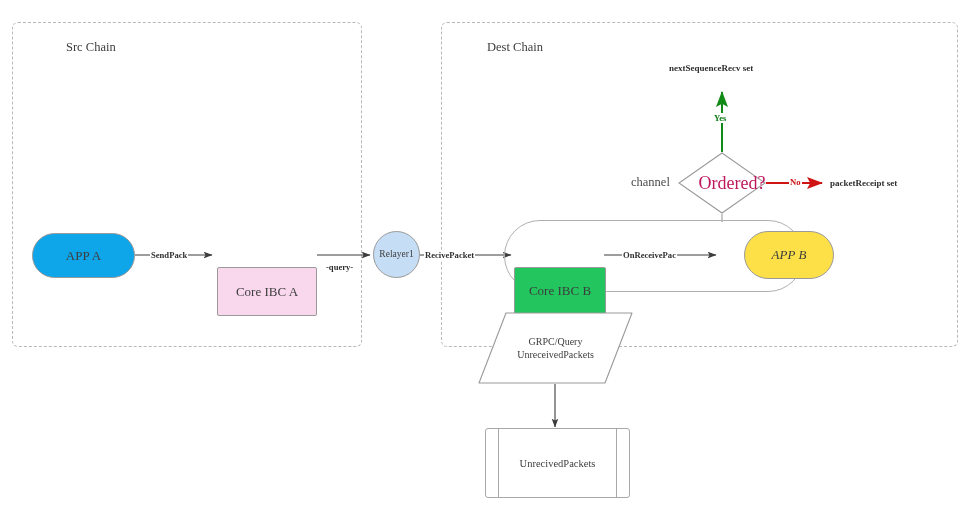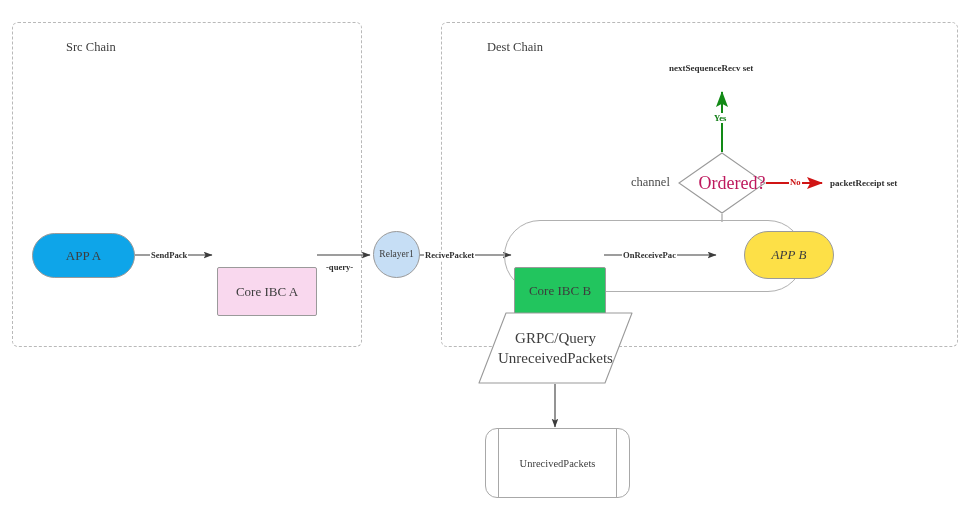--- a/index.html
+++ b/index.html
@@ -87,29 +87,29 @@
   }
   .para-text {
     position: absolute;
     left: 0; top: 0;
     width: 100%; height: 100%;
     display: flex;
     align-items: center;
     justify-content: center;
     flex-direction: column;
     font-family: "Liberation Serif", serif;
-    font-size: 15px;
+    font-size: 10px;
     color: #3d3d3d;
     line-height: 1.35;
   }
   .node-process {
     position: absolute;
     box-sizing: border-box;
     border: 1.1px solid #a8a8a8;
-    border-radius: 12px;
+    border-radius: 3px;
     display: flex;
     align-items: center;
     justify-content: center;
     font-family: "Liberation Serif", serif;
     font-size: 10.5px;
     color: #3d3d3d;
   }
   .process-bar {
     position: absolute;
     top: 0;

